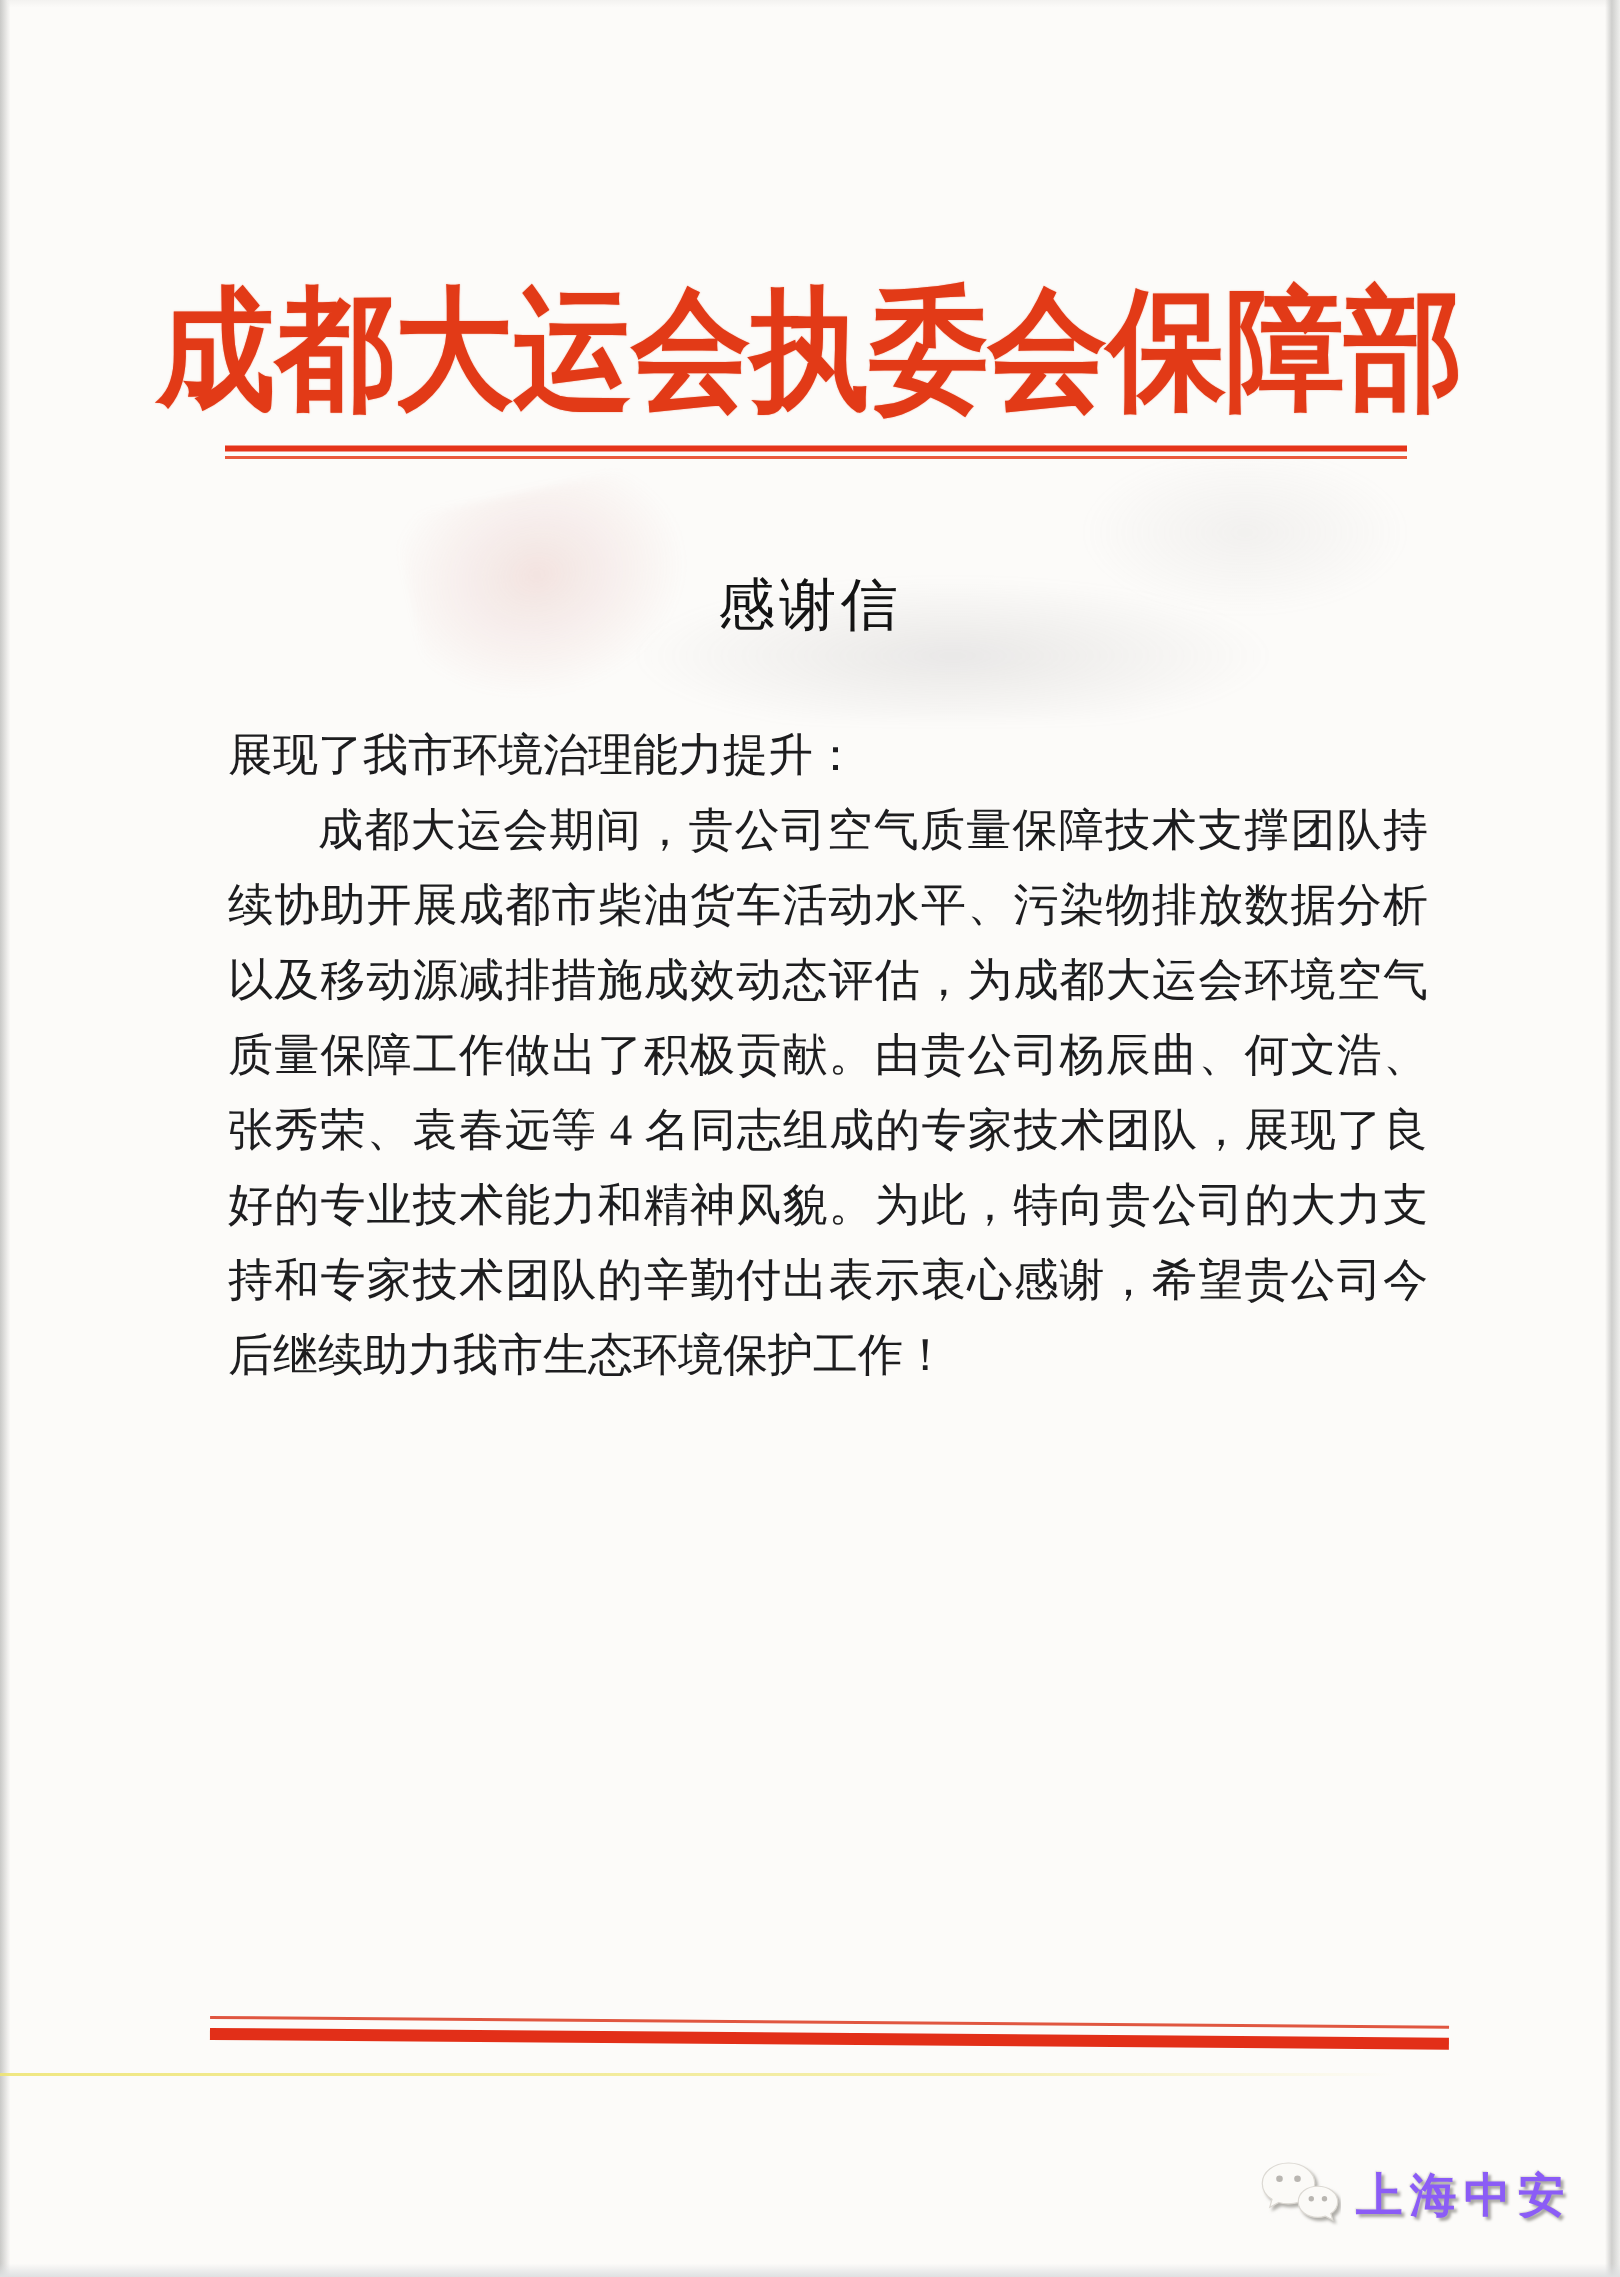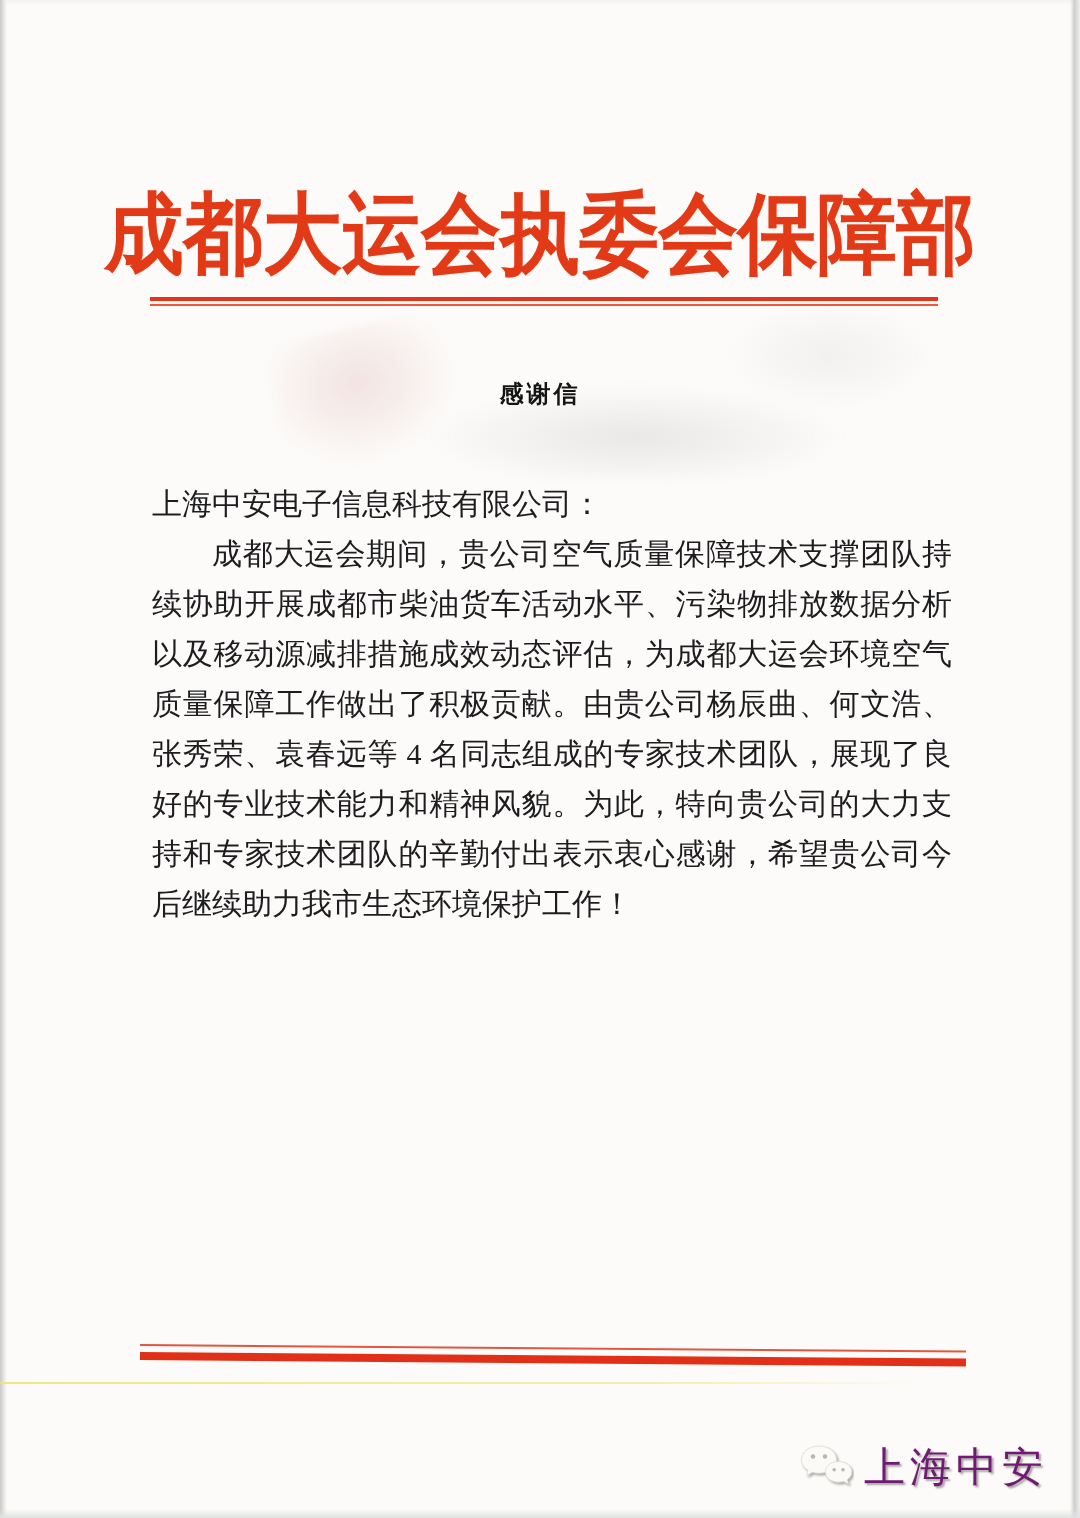--- a/index.html
+++ b/index.html
@@ -80,22 +80,22 @@
   }
 
   
   .letter-title {
     position: absolute;
     top: 378px;
     left: 0;
     width: 100%;
     margin: 0;
     text-align: center;
-    font-size: 24px;
-    font-weight: bold;
+    font-size: 38px;
+    font-weight: normal;
     letter-spacing: 3px;
     color: #141414;
   }
 
   
   .letter-body {
     position: absolute;
     left: 152px;
     top: 479px;
     width: 800px;
@@ -133,24 +133,24 @@
   .watermark {
     position: absolute;
     top: 1440px;
     right: 32px;
     display: flex;
     align-items: center;
     gap: 10px;
   }
   .wm-text {
     font-family: "Liberation Sans", "DejaVu Sans", sans-serif;
-    font-weight: 400;
-    font-size: 41px;
+    font-weight: 700;
+    font-size: 31px;
     letter-spacing: 5px;
-    color: #701a75;
+    color: #8b5cf6;
     text-shadow: 2px 2.2px 2px #a7a5a0, -0.5px -0.5px 1px #dedcd7;
   }
 </style>
 </head>
 <body>
 
 <div class="scan">
 
   <div class="edge-top"></div>
   <div class="edge-left"></div>
@@ -164,21 +164,21 @@
   <div class="letterhead">成都大运会执委会保障部</div>
 
   <div class="rule-top">
     <div class="thick"></div>
     <div class="thin"></div>
   </div>
 
   <h1 class="letter-title">感谢信</h1>
 
   <div class="letter-body">
-    <p class="salutation">上海中安电子信息科技有限公司：</p>
+    <p class="salutation">展现了我市环境治理能力提升：</p>
     <p class="para">成都大运会期间，贵公司空气质量保障技术支撑团队持续协助开展成都市柴油货车活动水平、污染物排放数据分析以及移动源减排措施成效动态评估，为成都大运会环境空气质量保障工作做出了积极贡献。由贵公司杨辰曲、何文浩、张秀荣、袁春远等 4 名同志组成的专家技术团队，展现了良好的专业技术能力和精神风貌。为此，特向贵公司的大力支持和专家技术团队的辛勤付出表示衷心感谢，希望贵公司今后继续助力我市生态环境保护工作！</p>
   </div>
 
   <div class="rule-bottom">
     <div class="thin"></div>
     <div class="thick"></div>
   </div>
 
   <div class="fold-line"></div>
 

